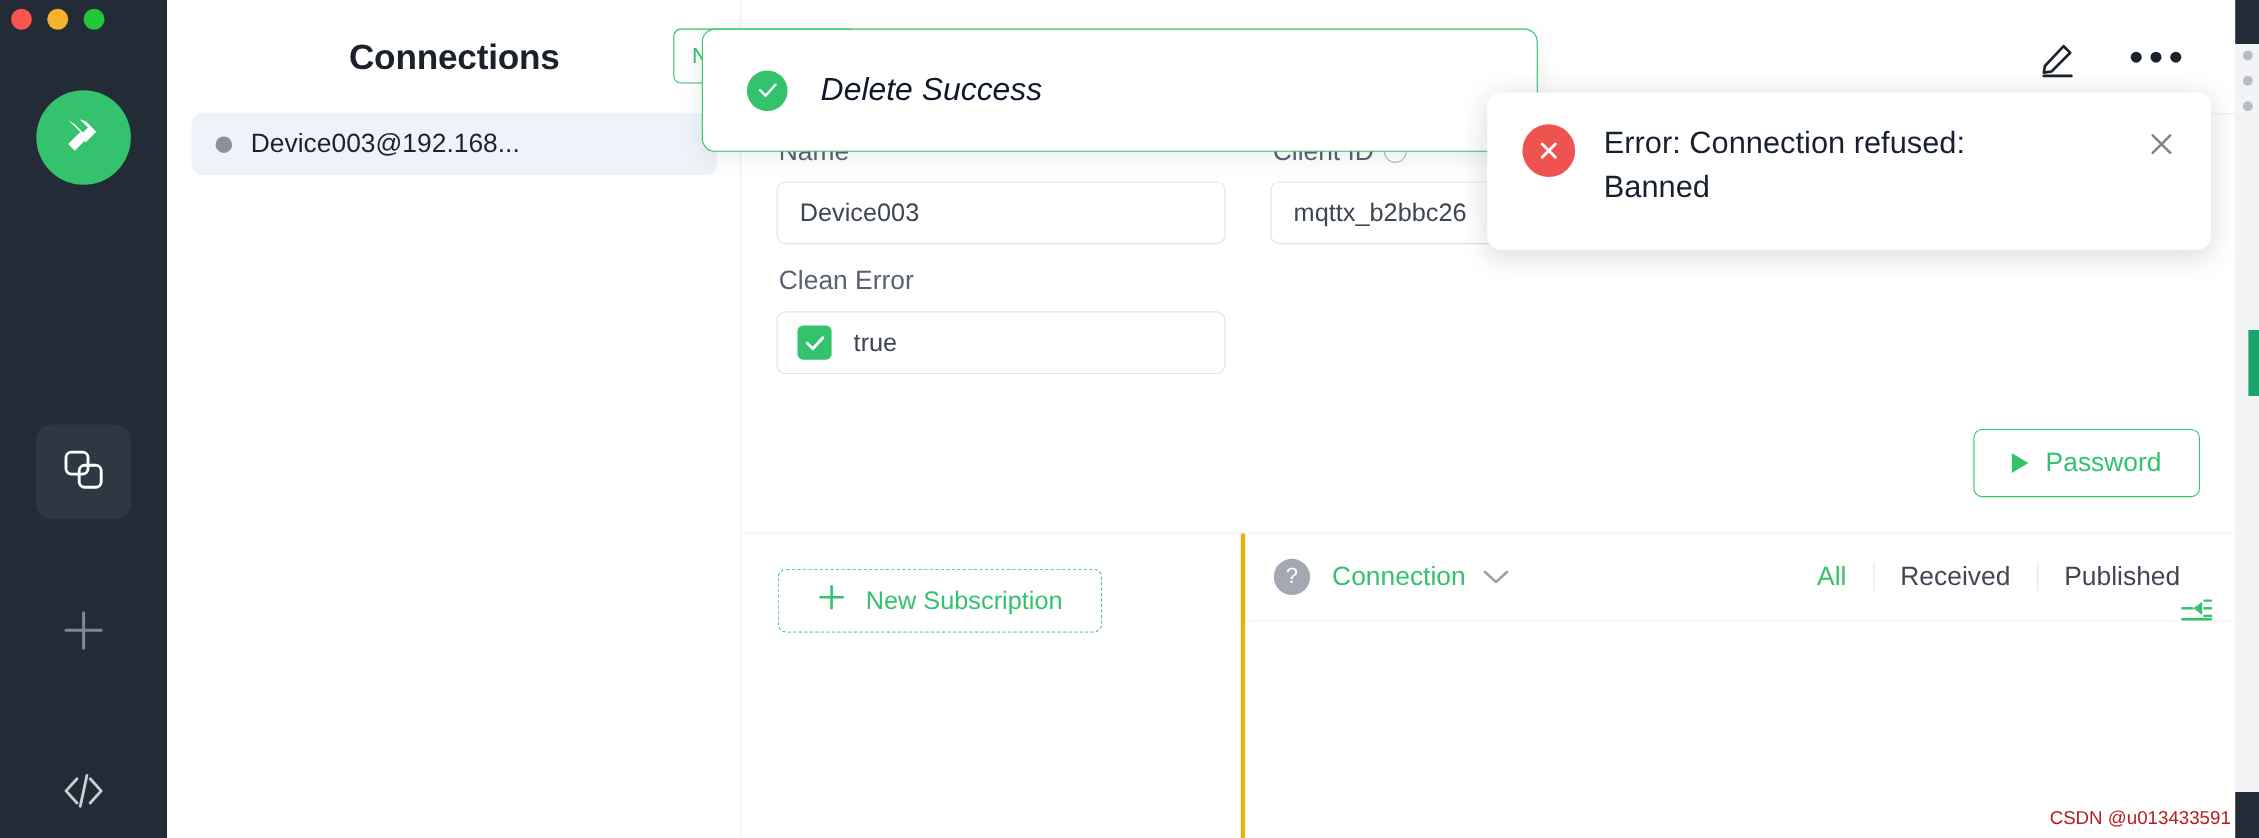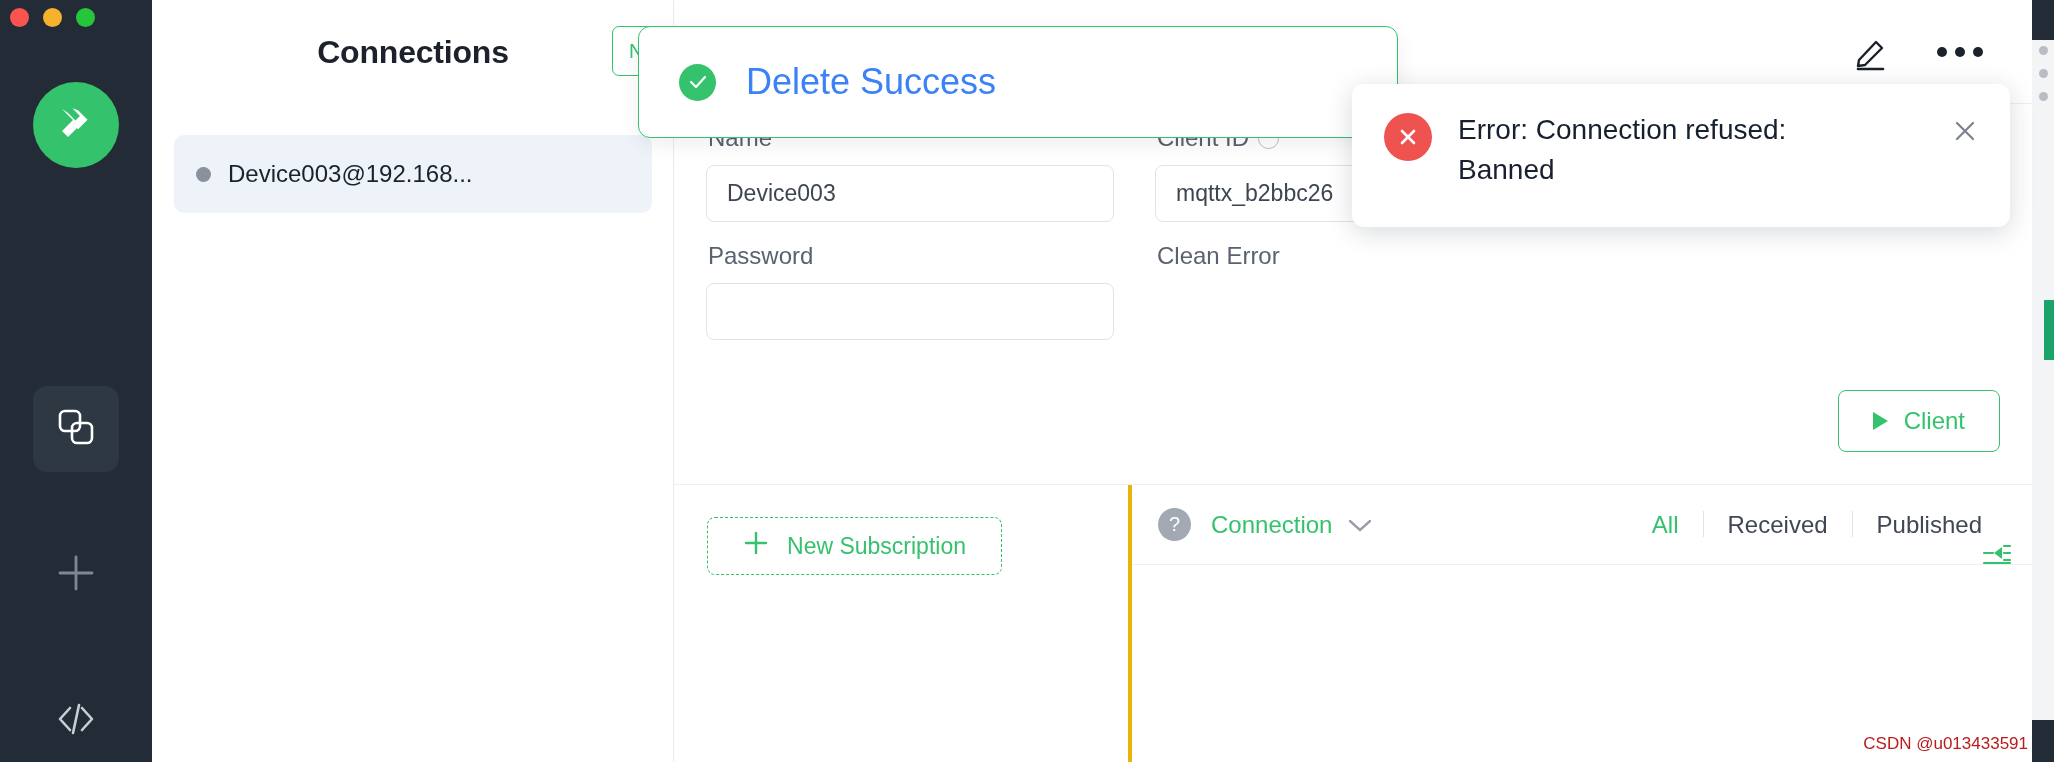--- a/index.html
+++ b/index.html
@@ -60,22 +60,22 @@
   .new-collection-btn {
     position: absolute; left: 460px; top: 26px;
     height: 50px; padding: 0 16px;
     border: 1px solid #34c26d; border-radius: 7px;
     background: #ffffff; color: #34c26d;
     font-size: 20px; font-family: "Liberation Sans", sans-serif;
     display: flex; align-items: center; white-space: nowrap;
     cursor: pointer; z-index: 3;
   }
   .conn-item {
-    position: absolute; left: 22px; top: 135px;
-    width: 478px; height: 78px;
+    position: absolute; left: 22px; top: 103px;
+    width: 478px; height: 56px;
     background: #eef3fa; border-radius: 10px;
     display: flex; align-items: center; padding-left: 22px;
     cursor: pointer;
   }
   .conn-dot {
     width: 15px; height: 15px; border-radius: 50%;
     background: #8a909c; margin-right: 17px;
   }
   .conn-label { font-size: 24px; color: #1b222c; }
 
@@ -229,21 +229,21 @@
     border: 1.6px solid #34c26d; border-radius: 12px;
     display: flex; align-items: center; padding-left: 40px;
     box-shadow: 0 6px 22px rgba(0,0,0,0.07);
     z-index: 40;
   }
   .toast-success .circ {
     width: 37px; height: 37px; border-radius: 50%;
     background: #34c26d; display: flex;
     align-items: center; justify-content: center; margin-right: 30px;
   }
-  .toast-success .txt { font-size: 36px; color: #3b82f6; }
+  .toast-success .txt { font-size: 29px; color: #0f172a; font-style: italic; }
 
   .toast-error {
     position: absolute; left: 1352px; top: 84px;
     width: 658px; height: 143px;
     background: #ffffff; border-radius: 12px;
     box-shadow: 0 5px 26px rgba(20,30,50,0.17);
     display: flex; align-items: flex-start;
     padding: 26px 30px 0 32px;
     z-index: 50;
   }
@@ -351,32 +351,36 @@
         <div class="fcol">
           <label class="flabel">
             <span>Client ID</span><span class="info-circ"></span>
           </label>
           <input class="finput" type="text" value="mqttx_b2bbc26" style="">
         </div>
       </div>
 
       <div class="frow">
         <div class="fcol">
-          <label class="flabel">Password</label>
-          <input class="finput" type="password" value="" style="">
-        </div>
-        <div class="fcol">
           <label class="flabel">Clean Error</label>
+          <div class="chk-input">
+            <span class="chkbox">
+              <svg width="20" height="16" viewBox="0 0 20 16">
+                  <path d="M3 8 L8 13 L17 3" fill="none" stroke="#fff" stroke-width="2.6" stroke-linecap="round" stroke-linejoin="round"></path>
+                </svg>
+            </span>
+            <span class="chk-val">true</span>
+          </div>
         </div>
       </div>
 
       <div class="connect-row">
         <button class="connect-btn">
           <span class="tri"></span>
-          <span>Client</span>
+          <span>Password</span>
         </button>
       </div>
     </div>
 
     <div class="lower">
       <div class="sub-pane">
         <button class="new-sub-btn">
           <span>
             <svg width="26" height="26" viewBox="0 0 26 26">
                 <path d="M13 3 V23 M3 13 H23" stroke="#34c26d" stroke-width="2.4" stroke-linecap="round"></path>

